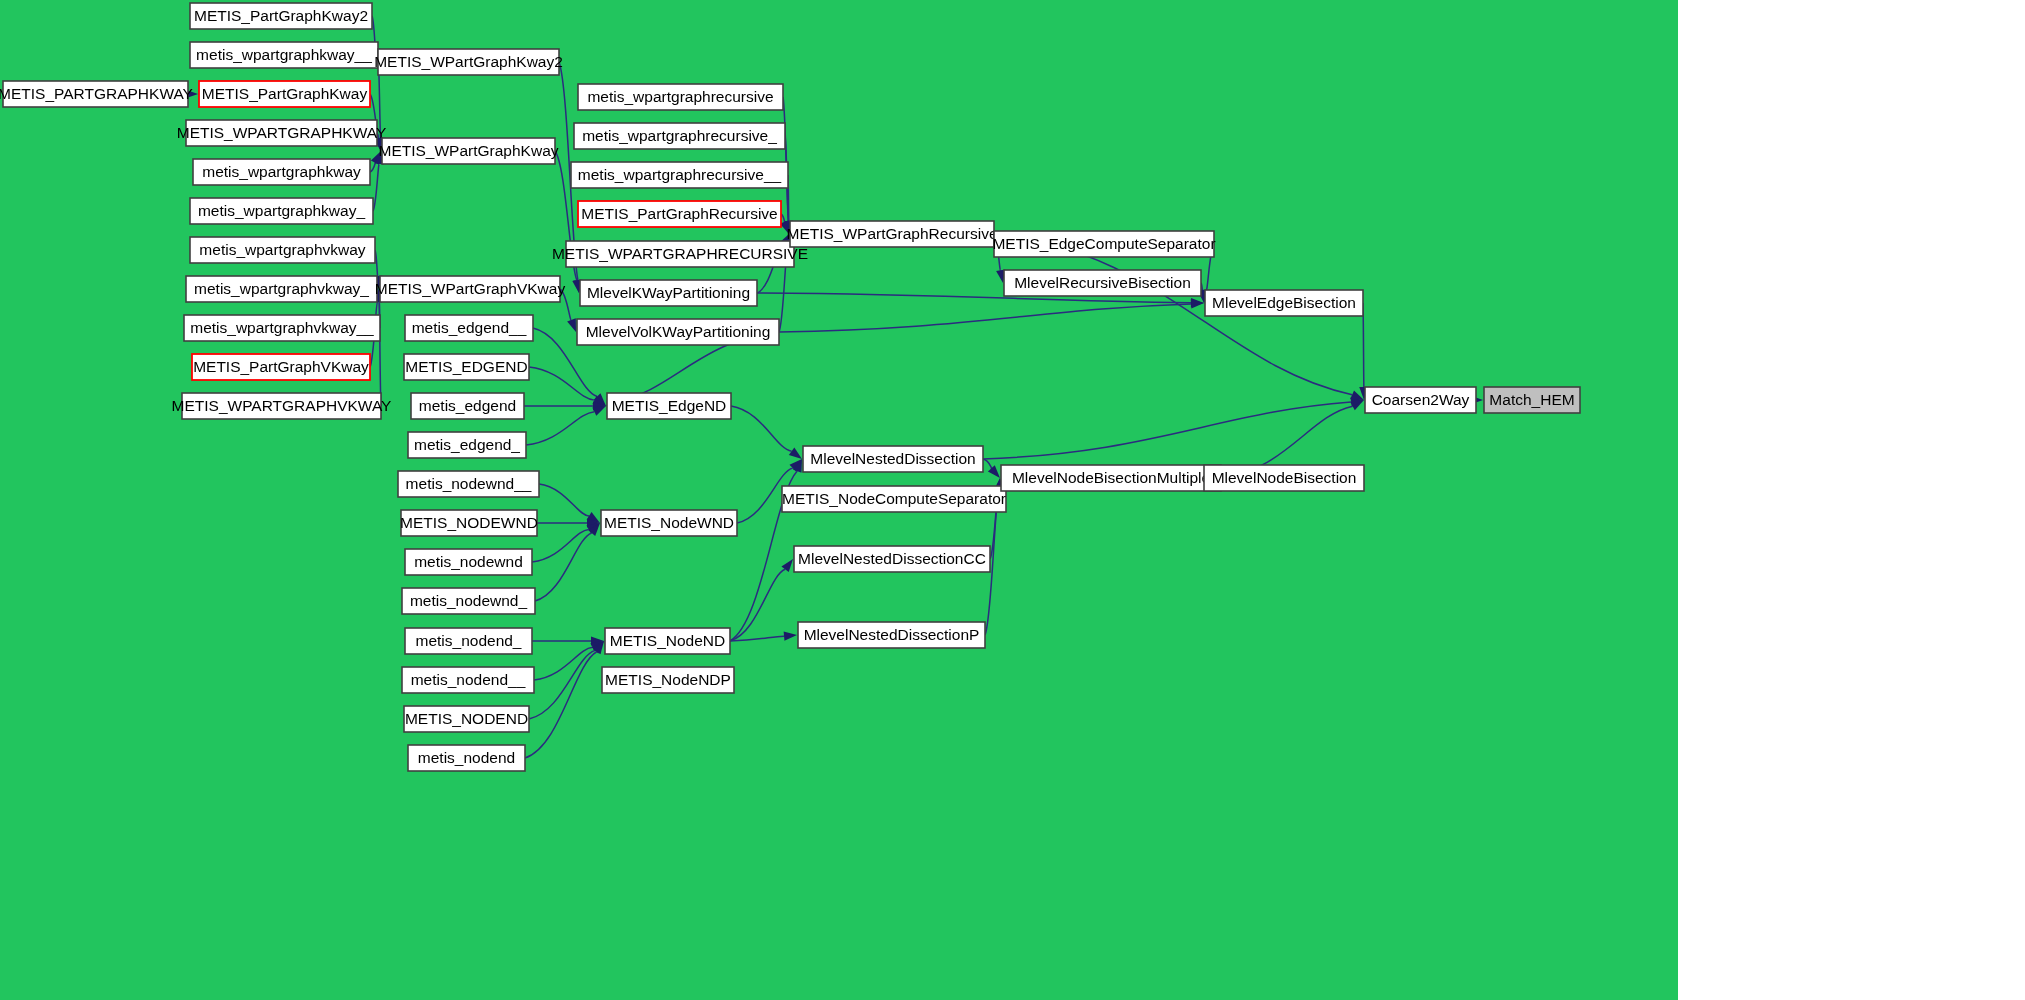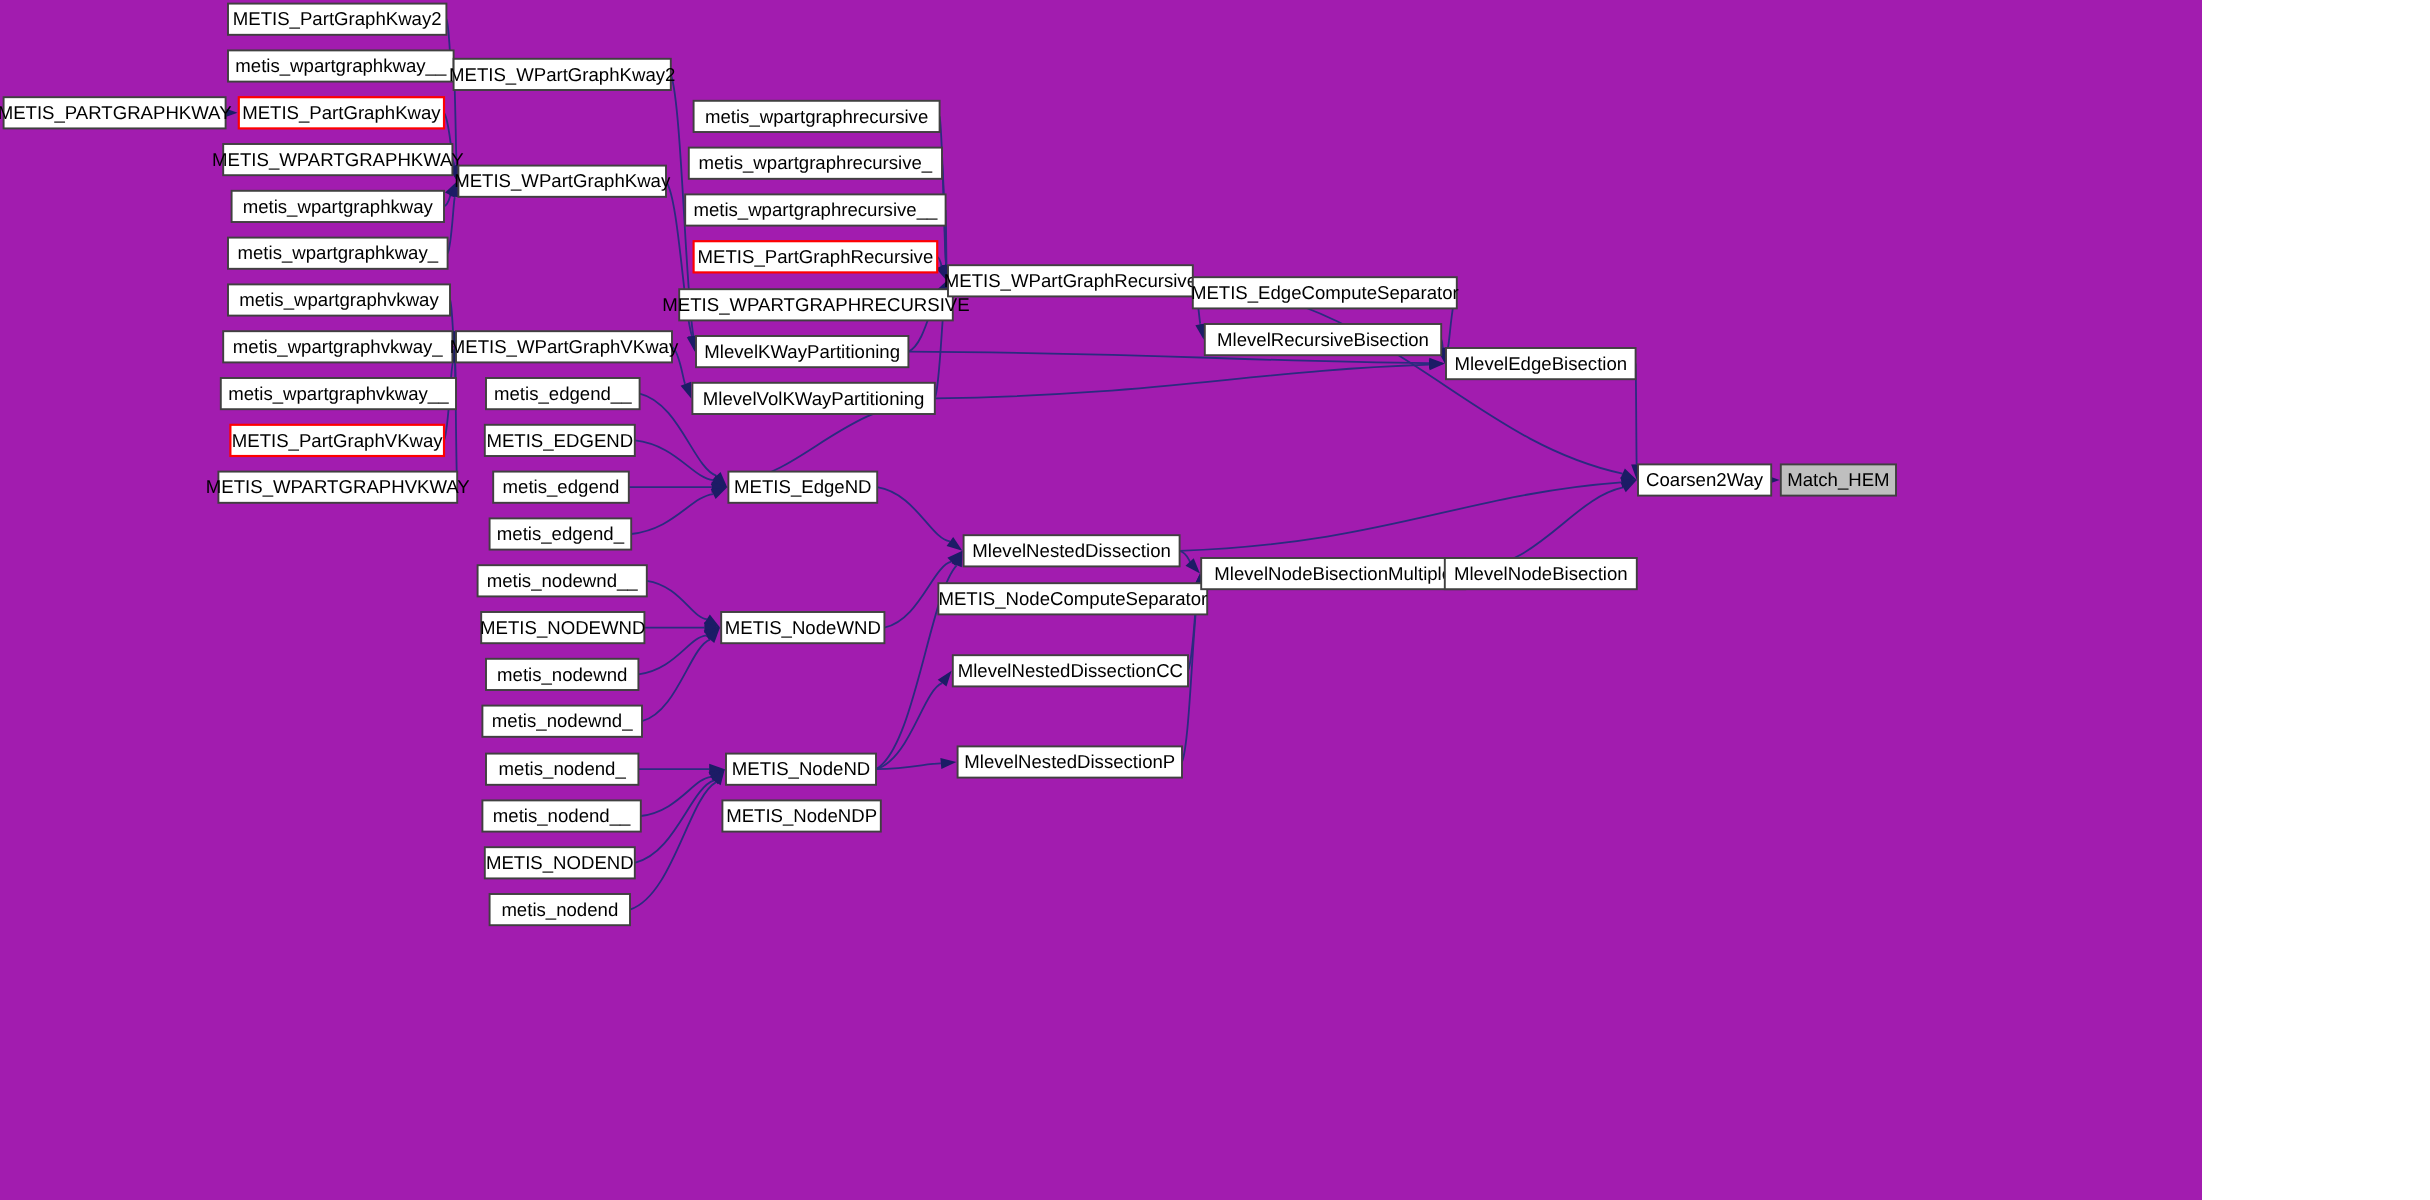--- a/index.html
+++ b/index.html
@@ -5,23 +5,23 @@
   html, body {
     margin: 0;
     padding: 0;
     background: #ffffff;
   }
   body {
     font-family: "Liberation Sans", sans-serif;
   }
   #graph-root {
     position: relative;
-    width: 1835px;
+    width: 1678px;
     height: 1000px;
-    background: #a21caf;
+    background: #22c55e;
     overflow: hidden;
   }
   svg#callgraph {
     position: absolute;
     top: 0;
     left: 0;
     width: 2025px;
     height: 1000px;
     display: block;
   }

